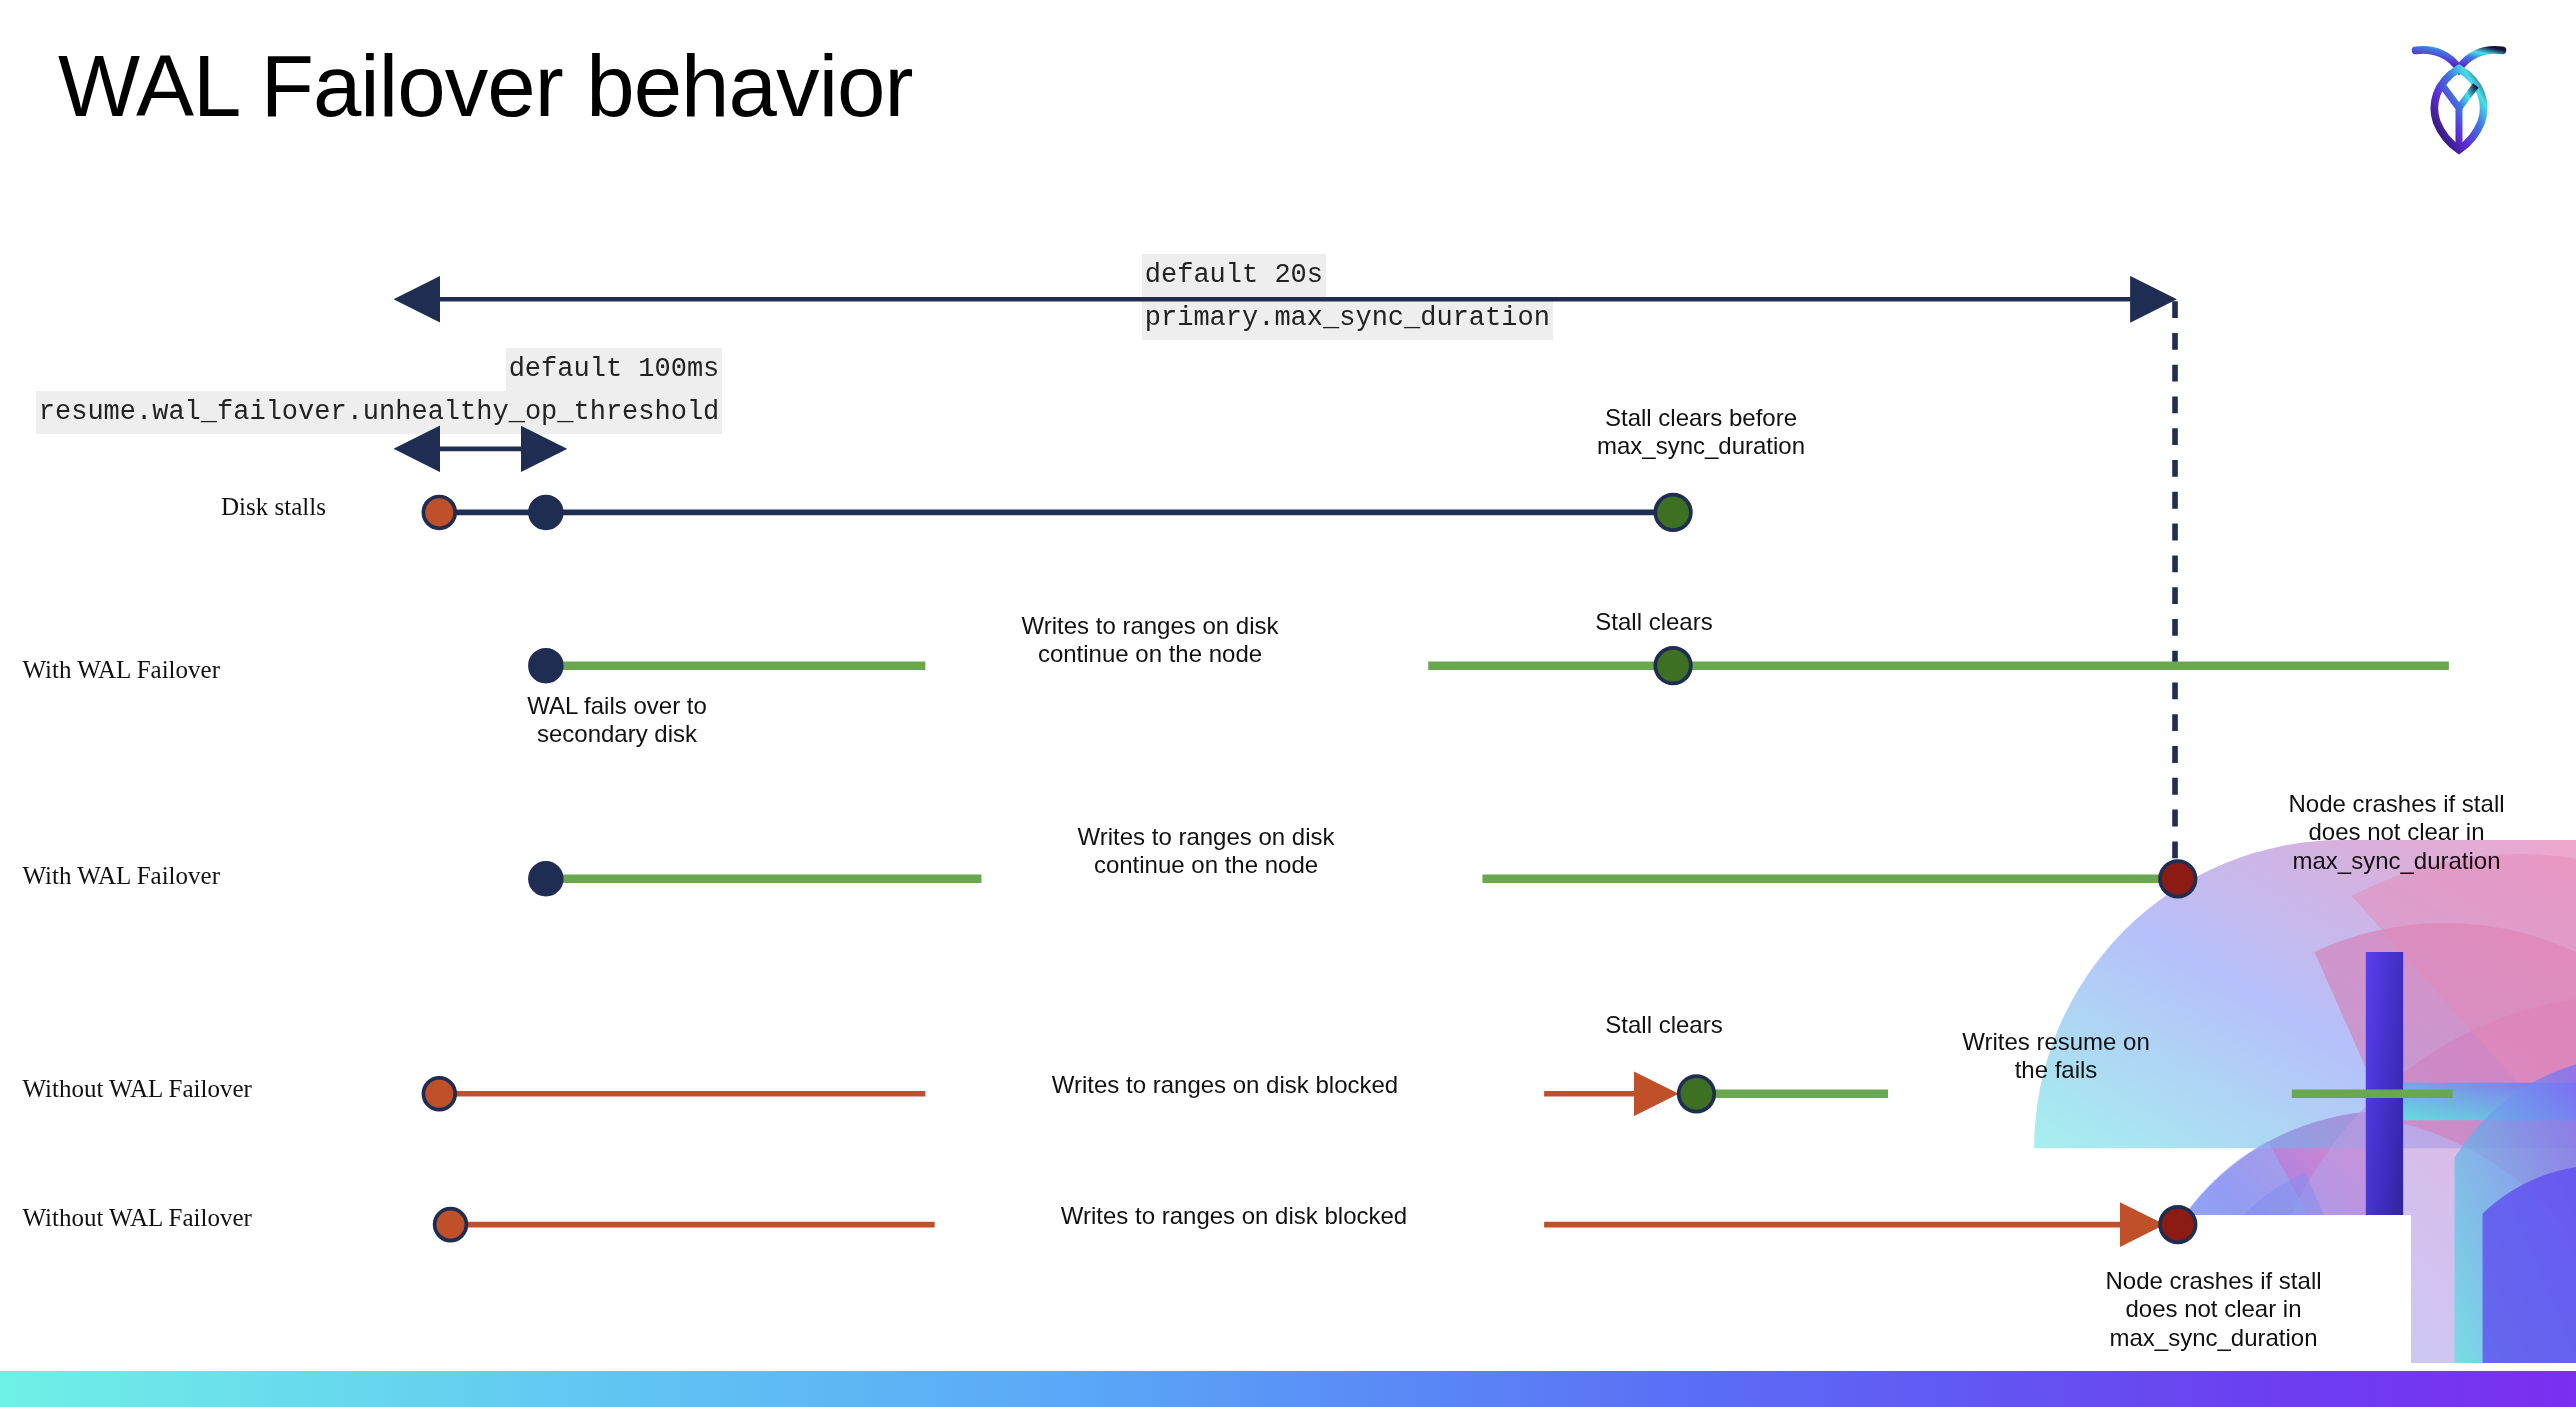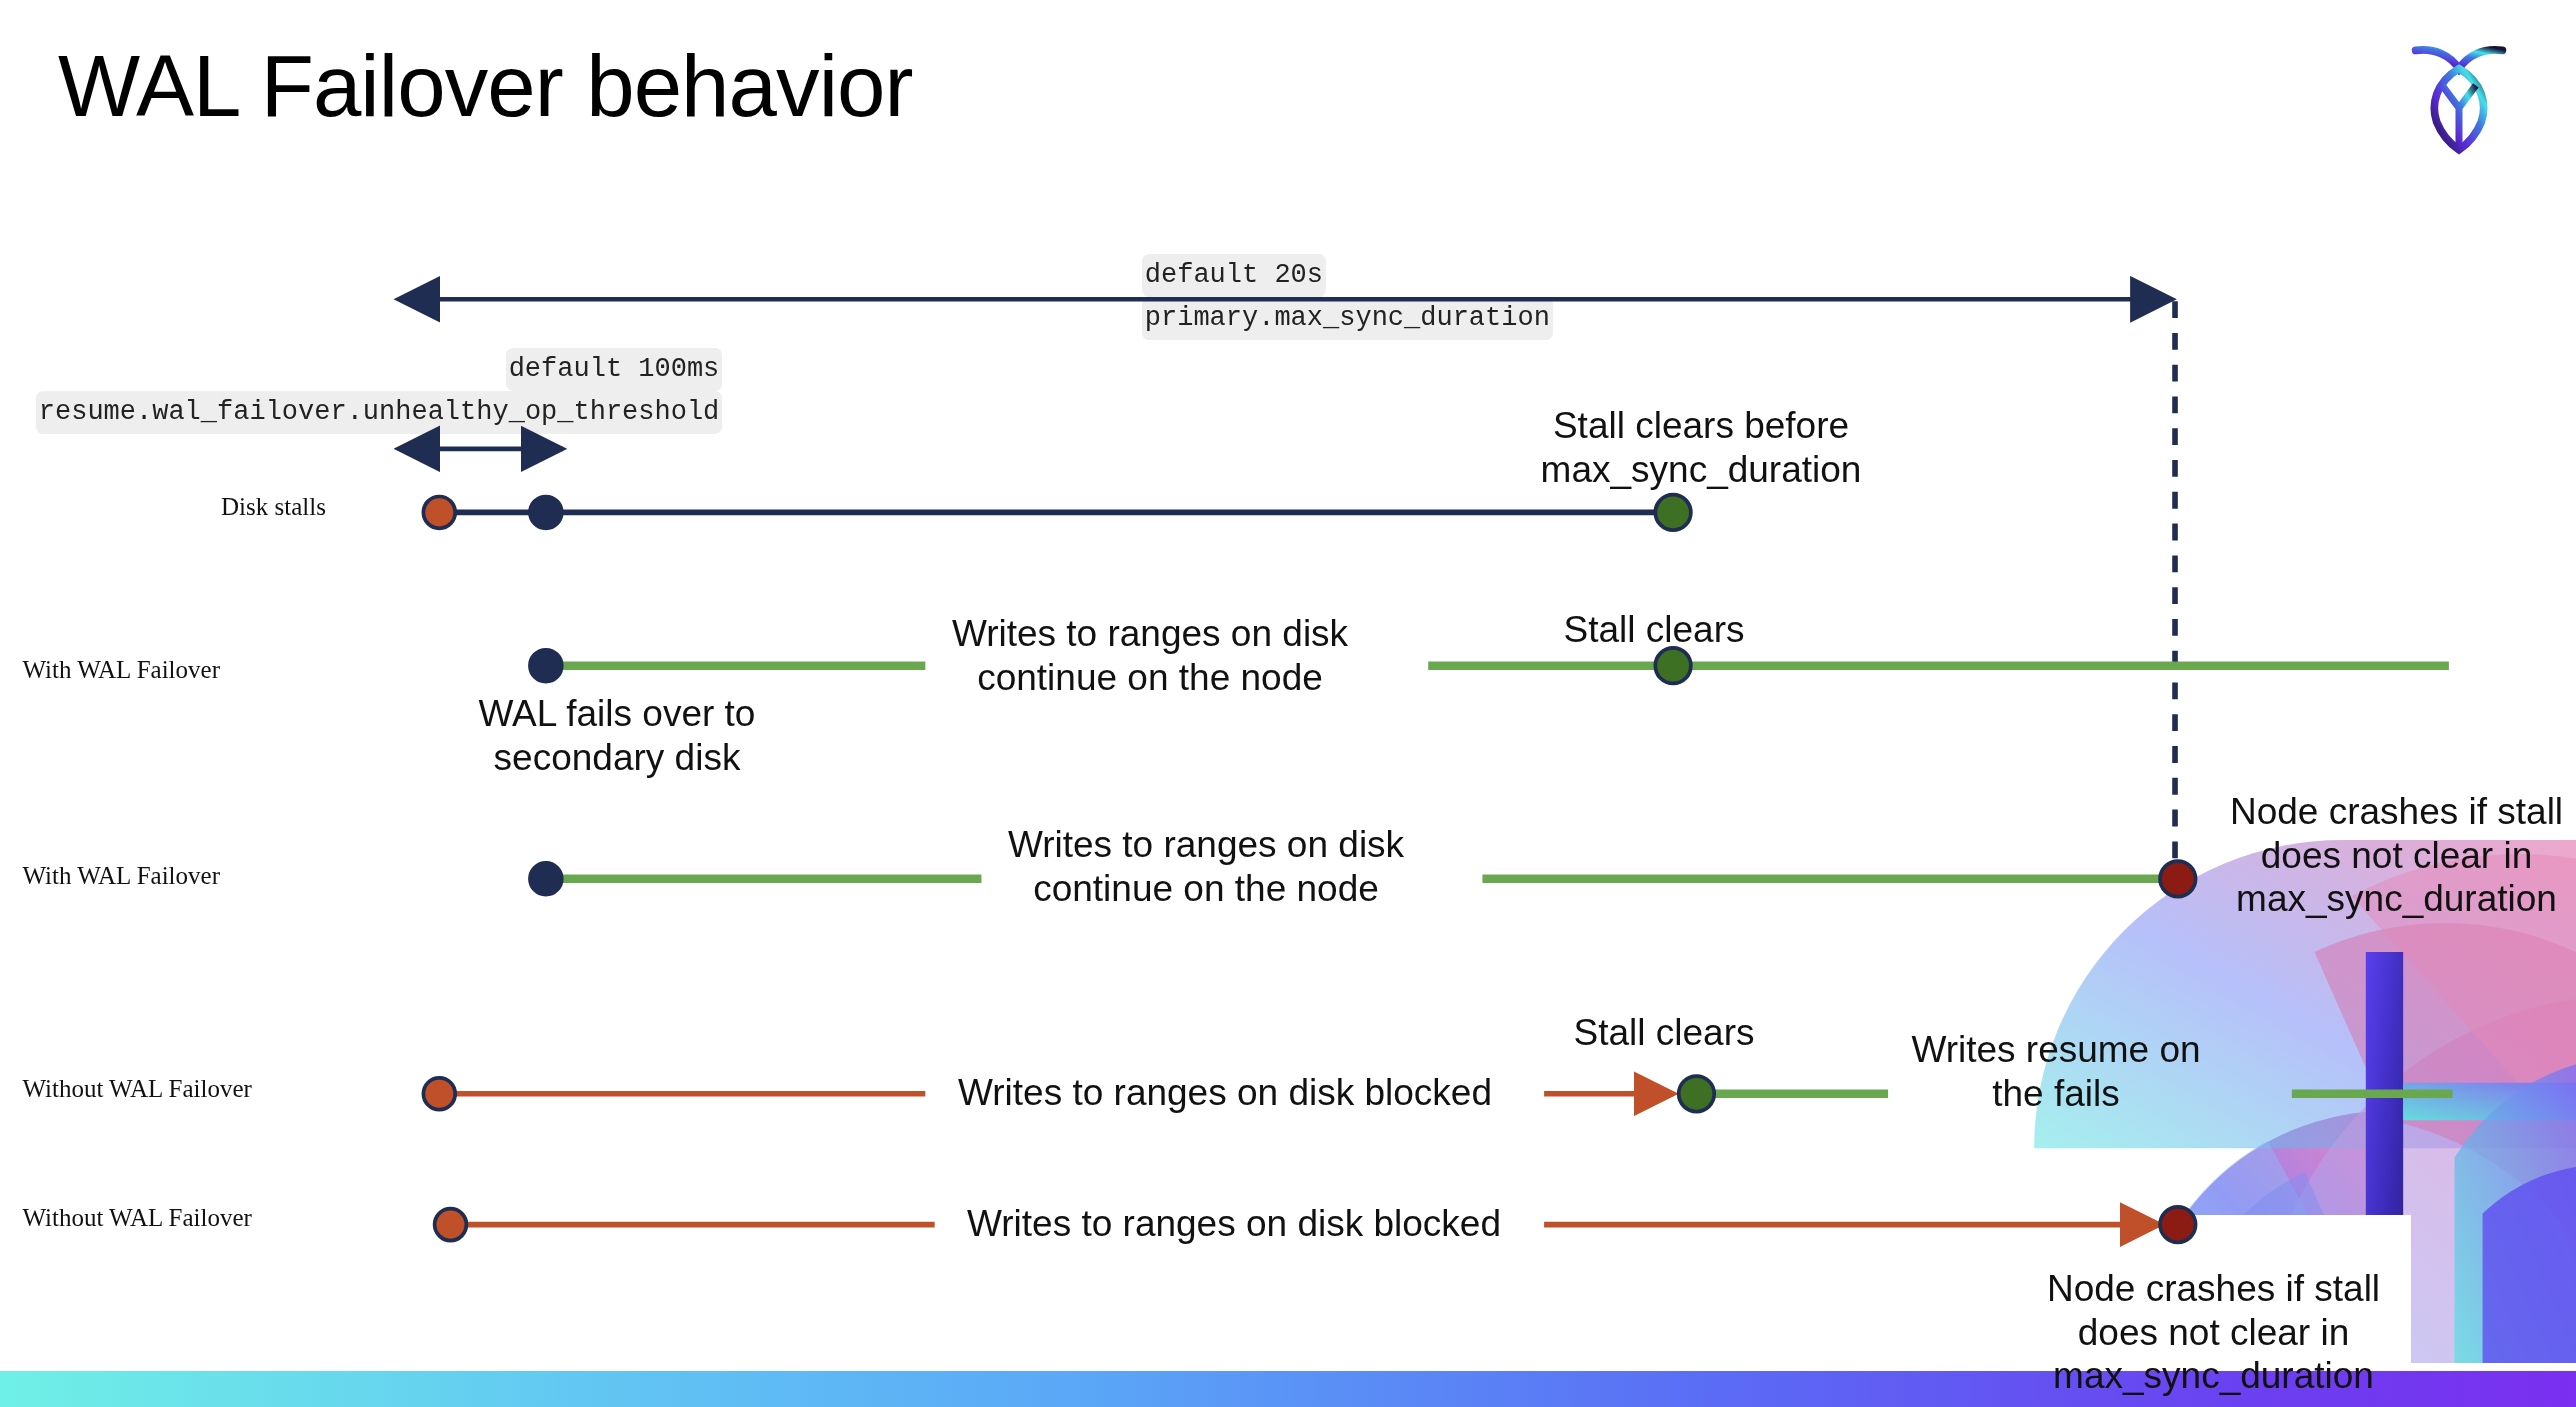--- a/index.html
+++ b/index.html
@@ -20,29 +20,29 @@
   
   .title{
     position:absolute;left:58px;top:36px;
     font-size:87px;font-weight:normal;letter-spacing:-0.9px;
     font-family:"Liberation Sans", sans-serif;color:#000;
     white-space:nowrap;
   }
 
   
   .code-block{position:absolute;font-family:"Liberation Mono", monospace;font-size:27px;color:#222;line-height:1.52;}
-  .code-block span{background:#eeeeee;padding:0.9px 2.8px;display:inline-block;border-radius:7px;}
+  .code-block span{background:#eeeeee;padding:0.9px 2.8px;display:inline-block;}
   .code-top{left:1142px;top:254px;text-align:left;}
   .code-left{left:36px;top:348px;text-align:right;}
 
   
   .rowlabel{position:absolute;font-size:25px;color:#111;white-space:nowrap;font-family:Liberation Serif, serif;}
 
   
-  .anno{position:absolute;font-size:37px;color:#111;line-height:1.18;text-align:center;white-space:pre-line;}
+  .anno{position:absolute;font-size:24px;color:#111;line-height:1.18;text-align:center;white-space:pre-line;}
   .anno.left{text-align:center;}
 
   
   #wires{position:absolute;left:0;top:0;width:2576px;height:1408px;}
 
   .whitebox{position:absolute;background:#ffffff;}
 </style>
 </head>
 <body>
 

